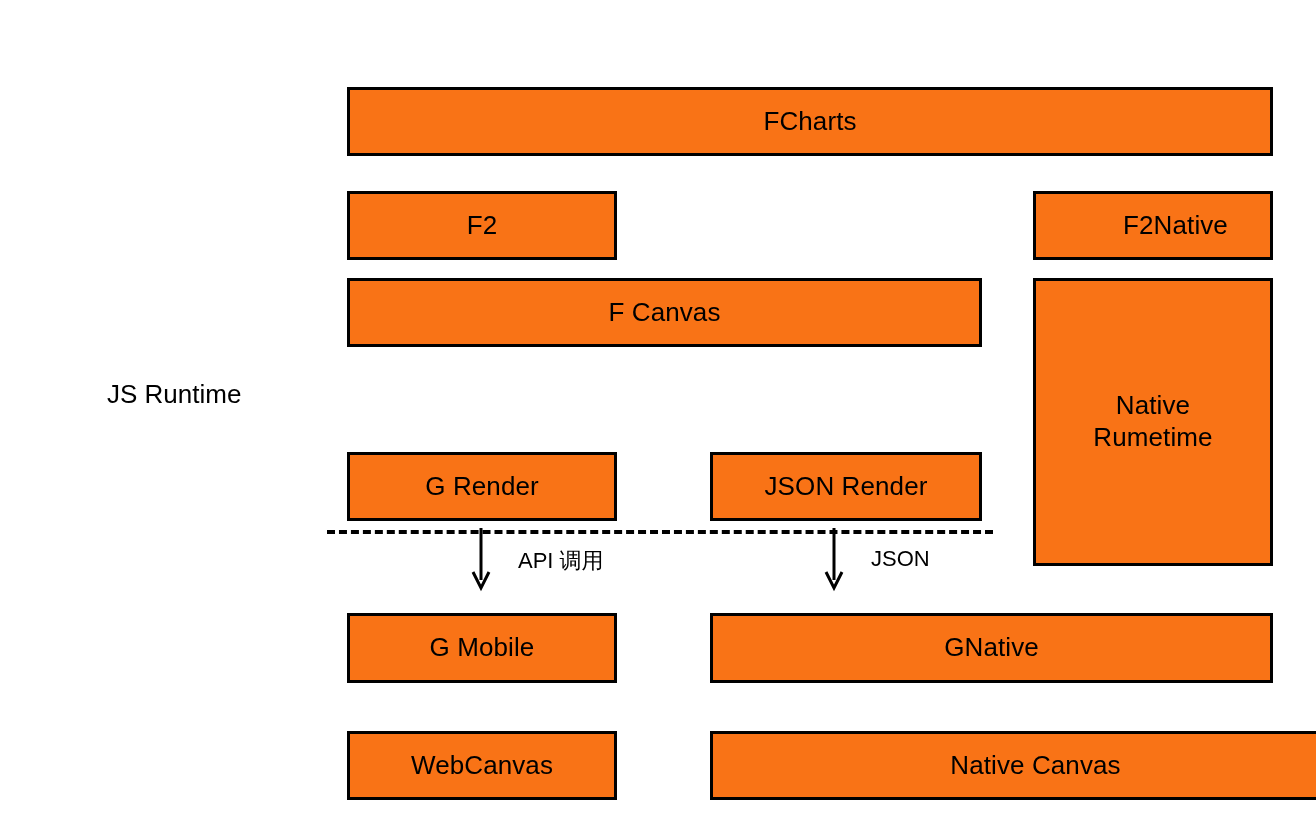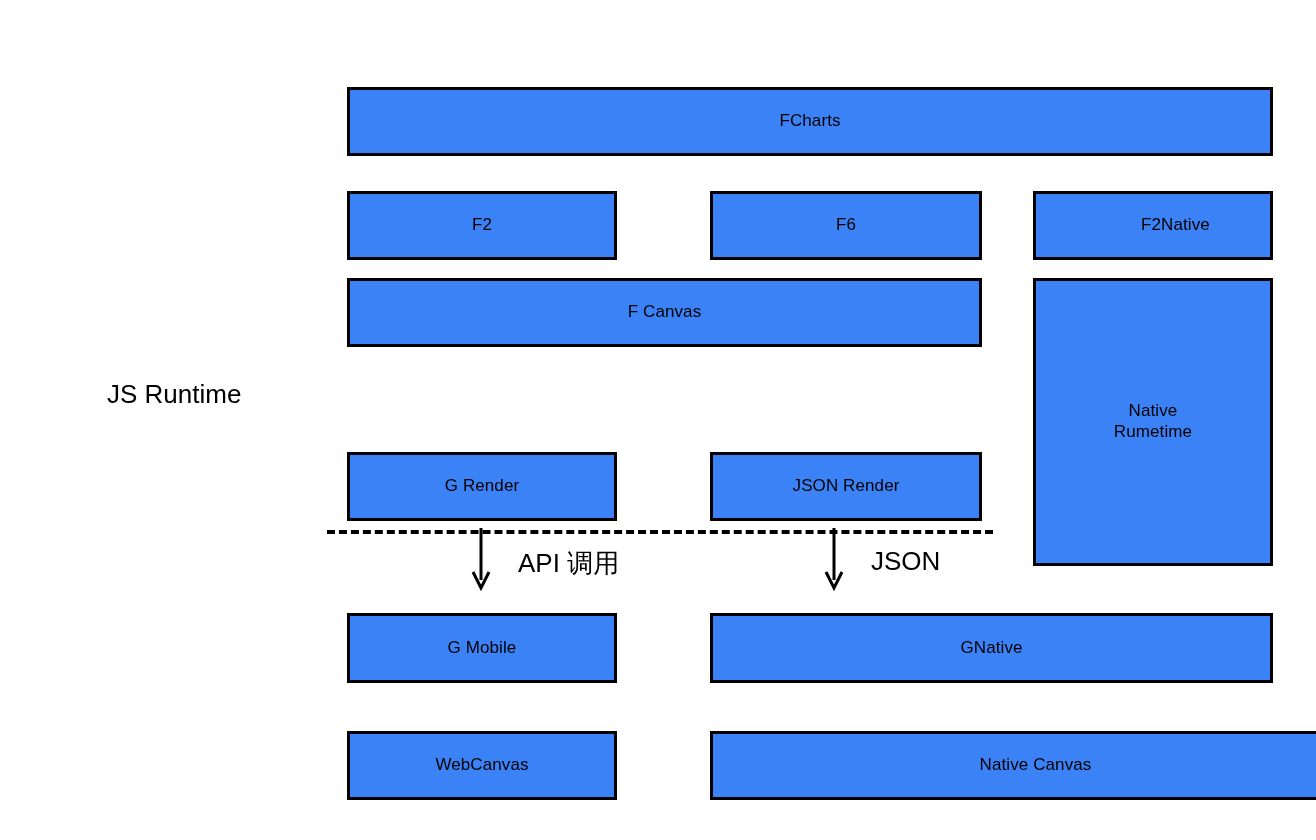--- a/index.html
+++ b/index.html
@@ -16,40 +16,40 @@
     position: relative;
     width: 1316px;
     height: 840px;
     background: #ffffff;
     overflow: hidden;
   }
   .node {
     position: absolute;
     box-sizing: border-box;
     border: 3px solid #000000;
-    background: #3b82f6;
+    background: #f97316;
     display: flex;
     align-items: center;
     justify-content: center;
     text-align: center;
-    font-size: 17px;
+    font-size: 26px;
     line-height: 1.22;
     color: #000000;
     letter-spacing: 0.1px;
     white-space: pre-line;
   }
   .side-label {
     position: absolute;
     font-size: 26px;
     color: #000000;
     white-space: nowrap;
   }
   .edge-label {
     position: absolute;
-    font-size: 26px;
+    font-size: 22px;
     color: #000000;
     white-space: nowrap;
   }
   .divider {
     position: absolute;
     height: 0;
     border-top: 4px dashed #000000;
   }
   .arrow {
     position: absolute;
@@ -59,21 +59,20 @@
 <body>
 
 <div id="diagram">
 
   <div class="side-label" style="left:107px; top:379px;">JS Runtime</div>
 
   <div class="node" style="left:347px; top:87px; width:926px; height:69px;">FCharts</div>
 
   <div class="node" style="left:347px; top:191px; width:270px; height:69px;">F2</div>
 
-  <div class="node" style="left:710px; top:191px; width:272px; height:69px;">F6</div>
 
   <div class="node" style="left:1033px; top:191px; width:240px; height:69px;padding-left:45px;">F2Native</div>
 
   <div class="node" style="left:347px; top:278px; width:635px; height:69px;">F Canvas</div>
 
 
   <div class="node" style="left:347px; top:452px; width:270px; height:69px;">G Render</div>
 
   <div class="node" style="left:710px; top:452px; width:272px; height:69px;">JSON Render</div>
 

